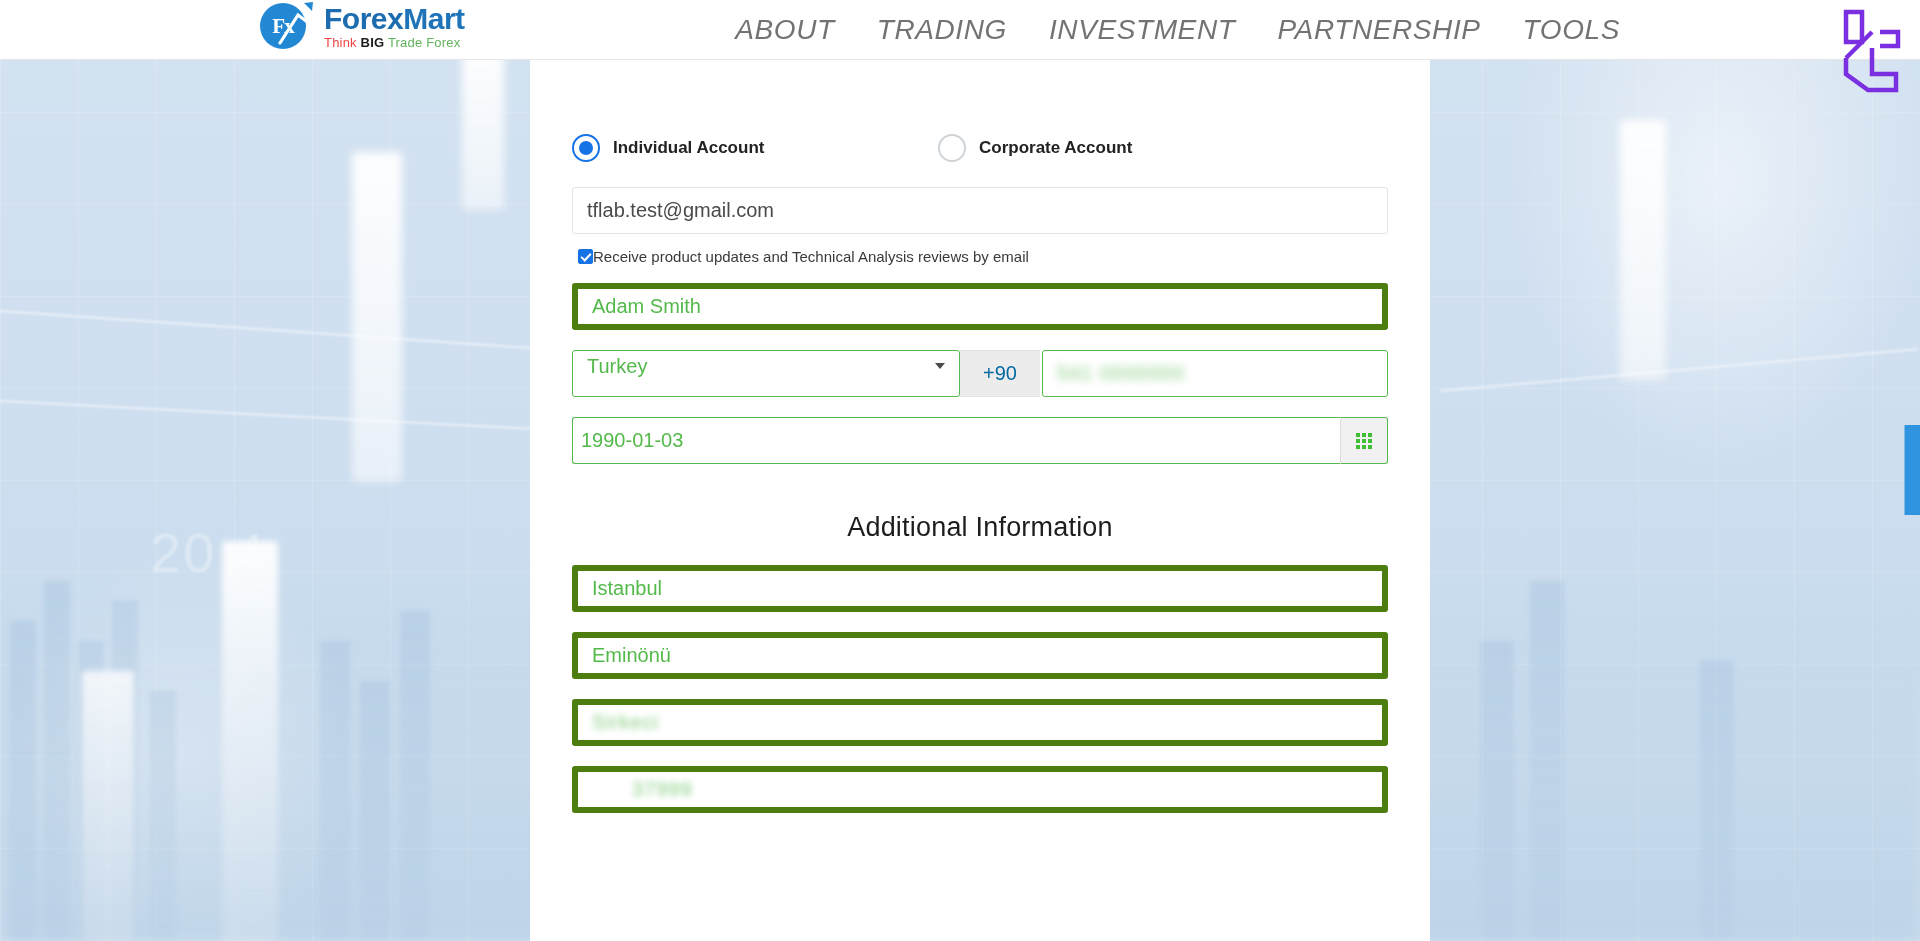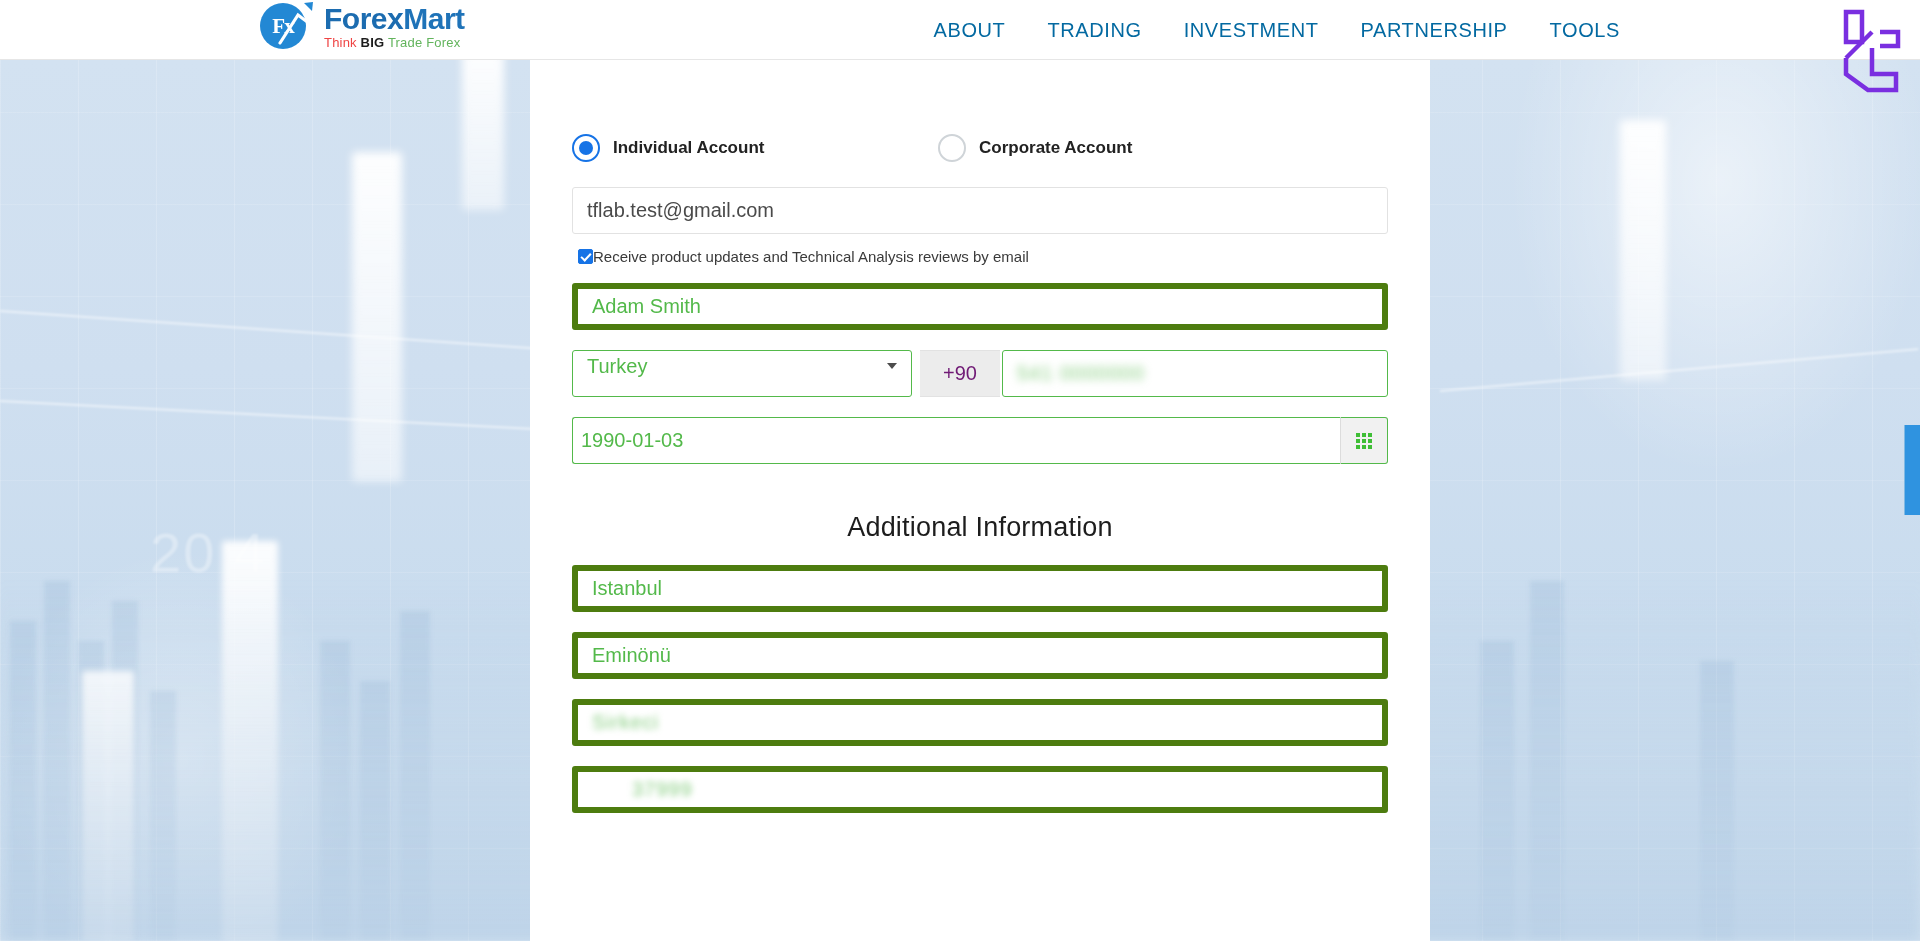--- a/index.html
+++ b/index.html
@@ -134,26 +134,27 @@
 
   .main-nav {
     position: absolute;
     right: 300px; top: 0;
     height: 60px;
     display: flex;
     align-items: center;
     gap: 42px;
   }
   .nav-item {
-    font-size: 20px;
-    color: #0369a1;
+    font-size: 28px;
+    color: #737373;
     letter-spacing: 0.6px;
     cursor: pointer;
     white-space: nowrap;
     font-family: "Liberation Sans", sans-serif;
+    font-style: italic;
   }
 
   
   .corner-logo {
     position: absolute;
     right: 10px; top: 2px;
     width: 86px; height: 96px;
     z-index: 60;
   }
 
@@ -248,21 +249,21 @@
   }
 
   .phone-row {
     display: flex;
     align-items: stretch;
     margin-bottom: 13px;
     height: 47px;
     width: 816px;
   }
   .country-select {
-    width: 340px;
+    width: 388px;
     height: 47px;
     border: 1px solid #53b94a;
     border-radius: 3px;
     background: #fff;
     color: #53b94a;
     font-size: 20px;
     padding: 0 12px 15px 14px;
     font-family: "Liberation Sans", sans-serif;
     display: flex;
     align-items: center;
@@ -279,22 +280,22 @@
   .dial-code {
     width: 80px;
     height: 47px;
     background: #ececec;
     border-top: 1px solid #e2e2e2;
     border-bottom: 1px solid #e2e2e2;
     display: flex;
     align-items: center;
     justify-content: center;
     font-size: 20px;
-    color: #701a75;
-    margin-left: 8px;
+    color: #0369a1;
+    margin-left: 0;
   }
   .phone-input {
     flex: 1;
     height: 47px;
     border: 1px solid #53b94a;
     border-radius: 3px;
     background: #fff;
     margin-left: 2px;
     display: flex;
     align-items: center;

